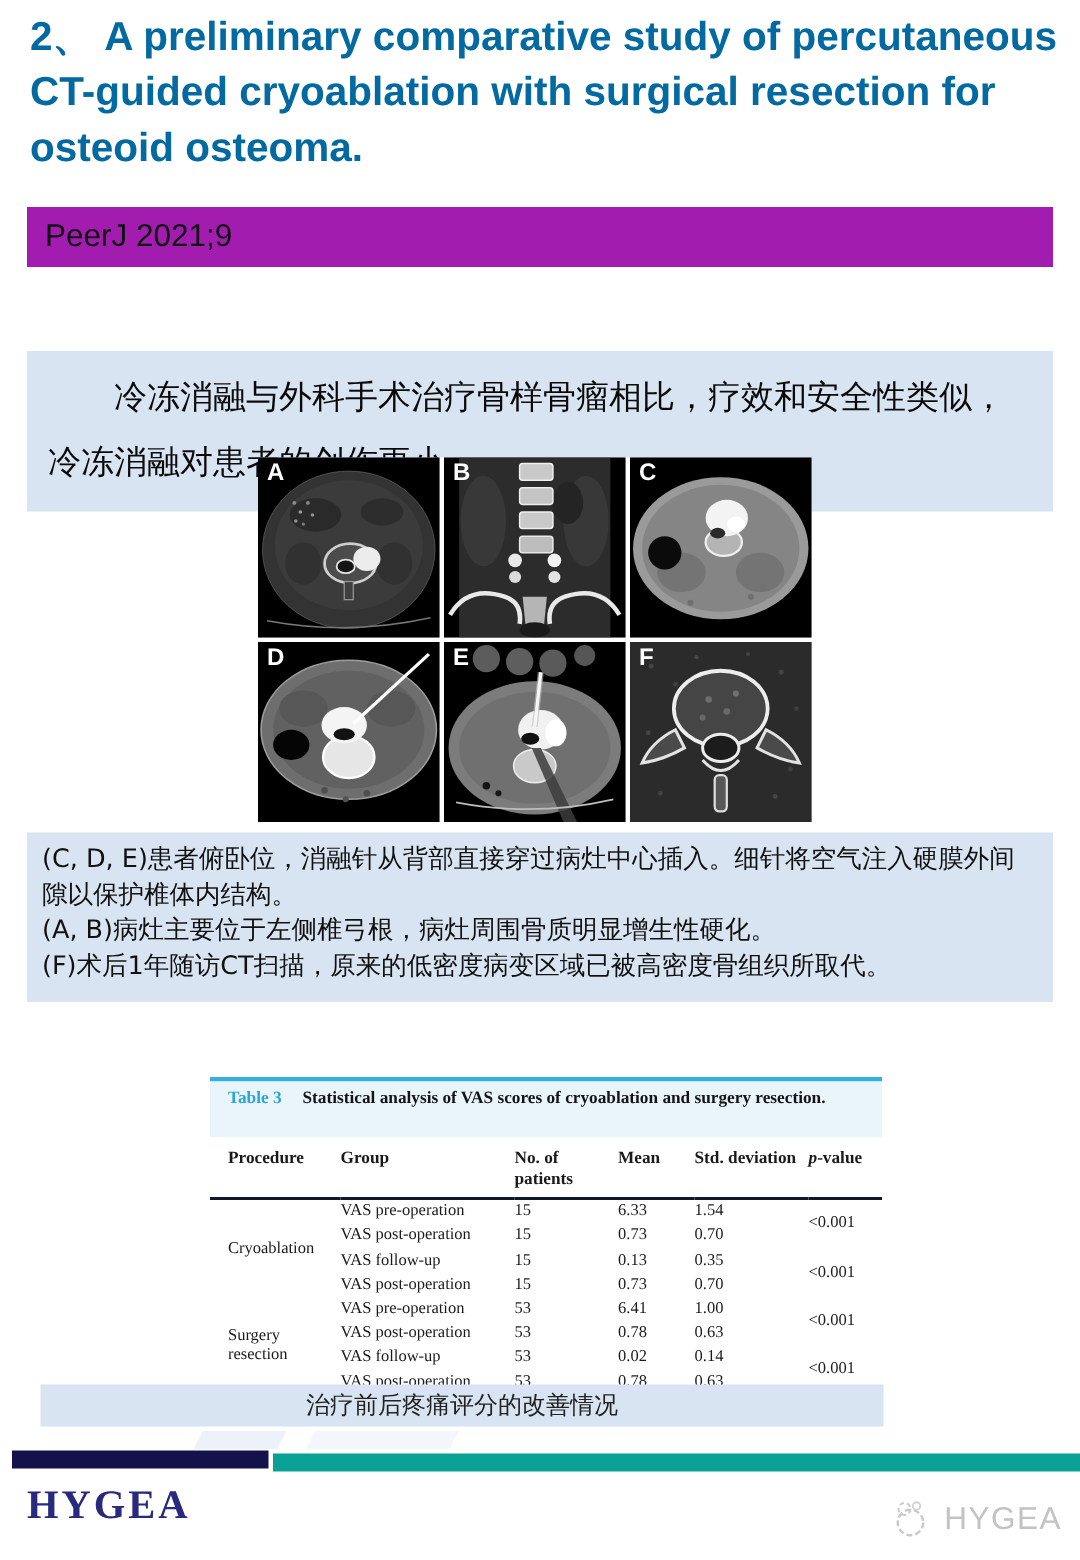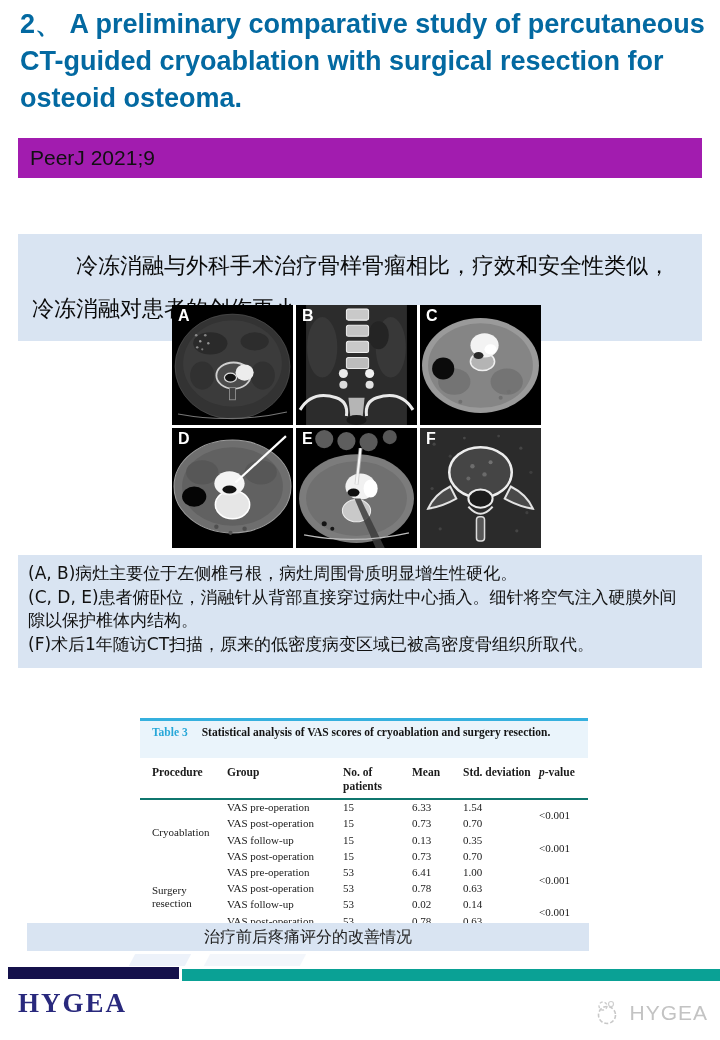--- a/index.html
+++ b/index.html
@@ -59,21 +59,21 @@
   }
   .trule-top{height:3px;background:#35b0de;}
   .ttitle{
     background:#eaf4fb;padding:5px 8px 20px 12px;
     font-size:11.5px;font-weight:bold;color:#141414;
   }
   .tlabel{color:#27a7d8;margin-right:14px;}
   #vastable{border-collapse:collapse;width:100%;font-size:11px;border-bottom:3px solid #35b0de;background:#fff;}
   #vastable th{
     font-size:11.5px;text-align:left;vertical-align:top;font-weight:bold;
-    padding:7px 4px 4px 0;border-bottom:2px solid #0f766e;line-height:1.25;
+    padding:7px 4px 4px 0;border-bottom:2px solid #0f172a;line-height:1.25;
   }
   #vastable td{padding:1.5px 4px 1.5px 0;vertical-align:middle;line-height:1.2;}
   #vastable .c0{padding-left:12px;}
   .pv{vertical-align:middle;margin-top:24px;}
 
   
   #tcaption{
     left:27px;top:923px;width:562px;height:28px;background:#d9e4f2;
     text-align:center;line-height:28px;font-size:16px;color:#222;
     font-family:"DejaVu Sans",sans-serif;
@@ -242,22 +242,22 @@
       <ellipse cx="60" cy="70" rx="12" ry="9" fill="#1c1c1c" stroke="#ececec" stroke-width="2"></ellipse>
       <path d="M48 78 Q60 92 72 78" stroke="#e3e3e3" stroke-width="2" fill="none"></path>
       <rect x="56" y="88" width="8" height="24" rx="3" fill="#575757" stroke="#dcdcdc" stroke-width="1.5"></rect>
     </svg>
     <span class="plabel">F</span>
   </div>
 
 </div>
 
 <div id="figcap" class="abs">
+  <div>(C, D, E)患者俯卧位，消融针从背部直接穿过病灶中心插入。细针将空气注入硬膜外间隙以保护椎体内结构。</div>
   <div>(A, B)病灶主要位于左侧椎弓根，病灶周围骨质明显增生性硬化。</div>
-  <div>(C, D, E)患者俯卧位，消融针从背部直接穿过病灶中心插入。细针将空气注入硬膜外间隙以保护椎体内结构。</div>
   <div>(F)术后1年随访CT扫描，原来的低密度病变区域已被高密度骨组织所取代。</div>
 </div>
 
 <div id="tablewrap" class="abs">
   <div class="trule-top"></div>
   <div class="ttitle">
     <span class="tlabel">Table 3</span><span>Statistical analysis of VAS scores of cryoablation and surgery resection.</span>
   </div>
   <table id="vastable">
     <colgroup>

